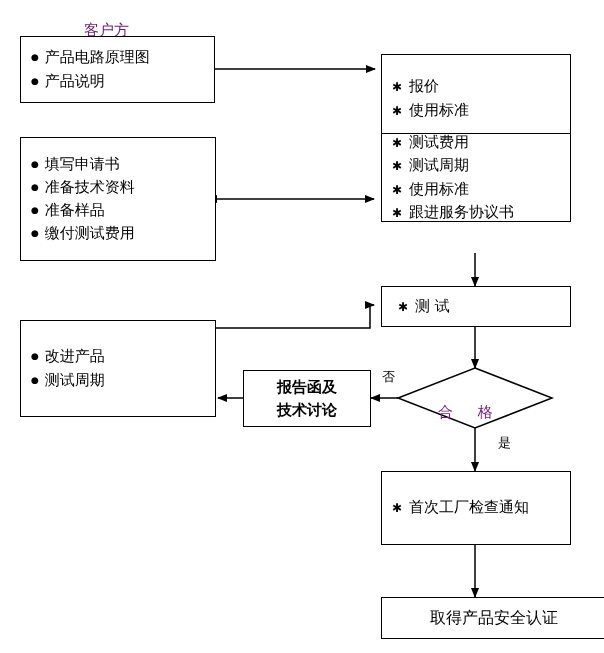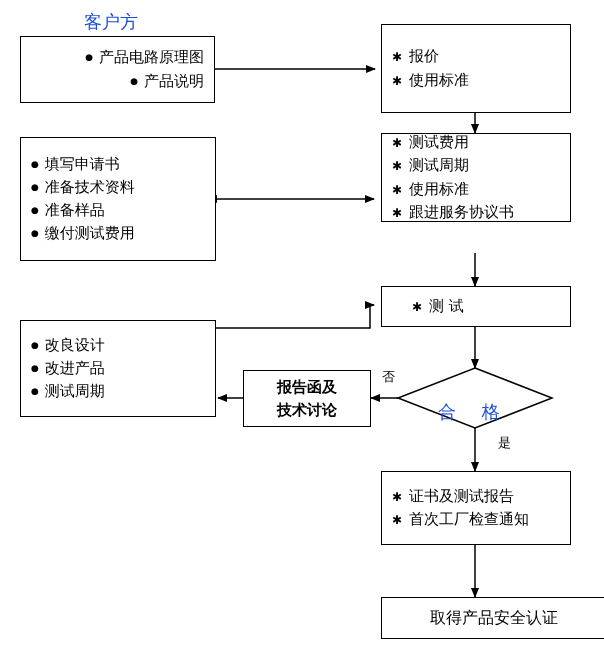--- a/index.html
+++ b/index.html
@@ -51,23 +51,24 @@
     background: #fff;
     box-sizing: border-box;
     display: flex;
     align-items: center;
     justify-content: center;
     text-align: center;
     font-size: 15px;
   }
   .label-free {
     position: absolute;
-    font-size: 18px;
-    color: #1d4ed8;
+    font-size: 15px;
+    color: #701a75;
     white-space: nowrap;
+    margin-top: 11px;
   }
   .label-small {
     position: absolute;
     font-size: 13px;
     color: #000;
     white-space: nowrap;
   }
   svg.edges {
     position: absolute;
     left: 0;
@@ -116,66 +117,64 @@
 
     <path d="M475,428 L475,471" stroke="#000" stroke-width="1.5" fill="none" marker-end="url(#arrow)"></path>
 
     <path d="M475,545 L475,597" stroke="#000" stroke-width="1.5" fill="none" marker-end="url(#arrow)"></path>
 
     <polygon points="475,368 552,398 475,428 398,398" stroke="#000" stroke-width="1.5" fill="#ffffff"></polygon>
   </svg>
 
   <div class="label-free" style="left:84px; top:10px;">客户方</div>
 
-  <div class="box" style="left:20px; top:36px; width:195px; height:67px;align-items:flex-end;">
+  <div class="box" style="left:20px; top:36px; width:195px; height:67px;">
     <div class="line-item bullet-dot">产品电路原理图</div>
     <div class="line-item bullet-dot">产品说明</div>
   </div>
 
-  <div class="box" style="left:381px; top:24px; width:190px; height:89px;">
+  <div class="box" style="left:381px; top:54px; width:190px; height:89px;">
     <div class="line-item bullet-star">报价</div>
     <div class="line-item bullet-star">使用标准</div>
   </div>
 
   <div class="box" style="left:20px; top:137px; width:196px; height:124px;">
     <div class="line-item bullet-dot">填写申请书</div>
     <div class="line-item bullet-dot">准备技术资料</div>
     <div class="line-item bullet-dot">准备样品</div>
     <div class="line-item bullet-dot">缴付测试费用</div>
   </div>
 
   <div class="box" style="left:381px; top:133px; width:190px; height:89px;">
     <div class="line-item bullet-star">测试费用</div>
     <div class="line-item bullet-star">测试周期</div>
     <div class="line-item bullet-star">使用标准</div>
     <div class="line-item bullet-star">跟进服务协议书</div>
   </div>
 
-  <div class="box" style="left:381px; top:286px; width:190px; height:41px; padding-left:30px;">
+  <div class="box" style="left:381px; top:286px; width:190px; height:41px; padding-left:16px;">
     <div class="line-item bullet-star">测    试</div>
   </div>
 
   <div class="box" style="left:20px; top:320px; width:196px; height:97px;">
-    <div class="line-item bullet-dot">改良设计</div>
     <div class="line-item bullet-dot">改进产品</div>
     <div class="line-item bullet-dot">测试周期</div>
   </div>
 
   <div class="plain-center" style="left:243px; top:370px; width:128px; height:57px;">
     <div class="twolines">
       <div>报告函及</div>
       <div>技术讨论</div>
     </div>
   </div>
 
-  <div class="label-free" style="left:438px; top:400px; letter-spacing:10px;text-align:center;">合  格</div>
+  <div class="label-free" style="left:438px; top:392px; letter-spacing:10px;text-align:center;">合  格</div>
 
   <div class="label-small" style="left:382px; top:368px;">否</div>
   <div class="label-small" style="left:498px; top:434px;">是</div>
 
   <div class="box" style="left:381px; top:471px; width:190px; height:74px;">
-    <div class="line-item bullet-star">证书及测试报告</div>
     <div class="line-item bullet-star">首次工厂检查通知</div>
   </div>
 
   <div class="plain-center" style="left:381px; top:597px; width:226px; height:42px; font-size:16px;">取得产品安全认证</div>
 
 </div>
 
 </body></html>

